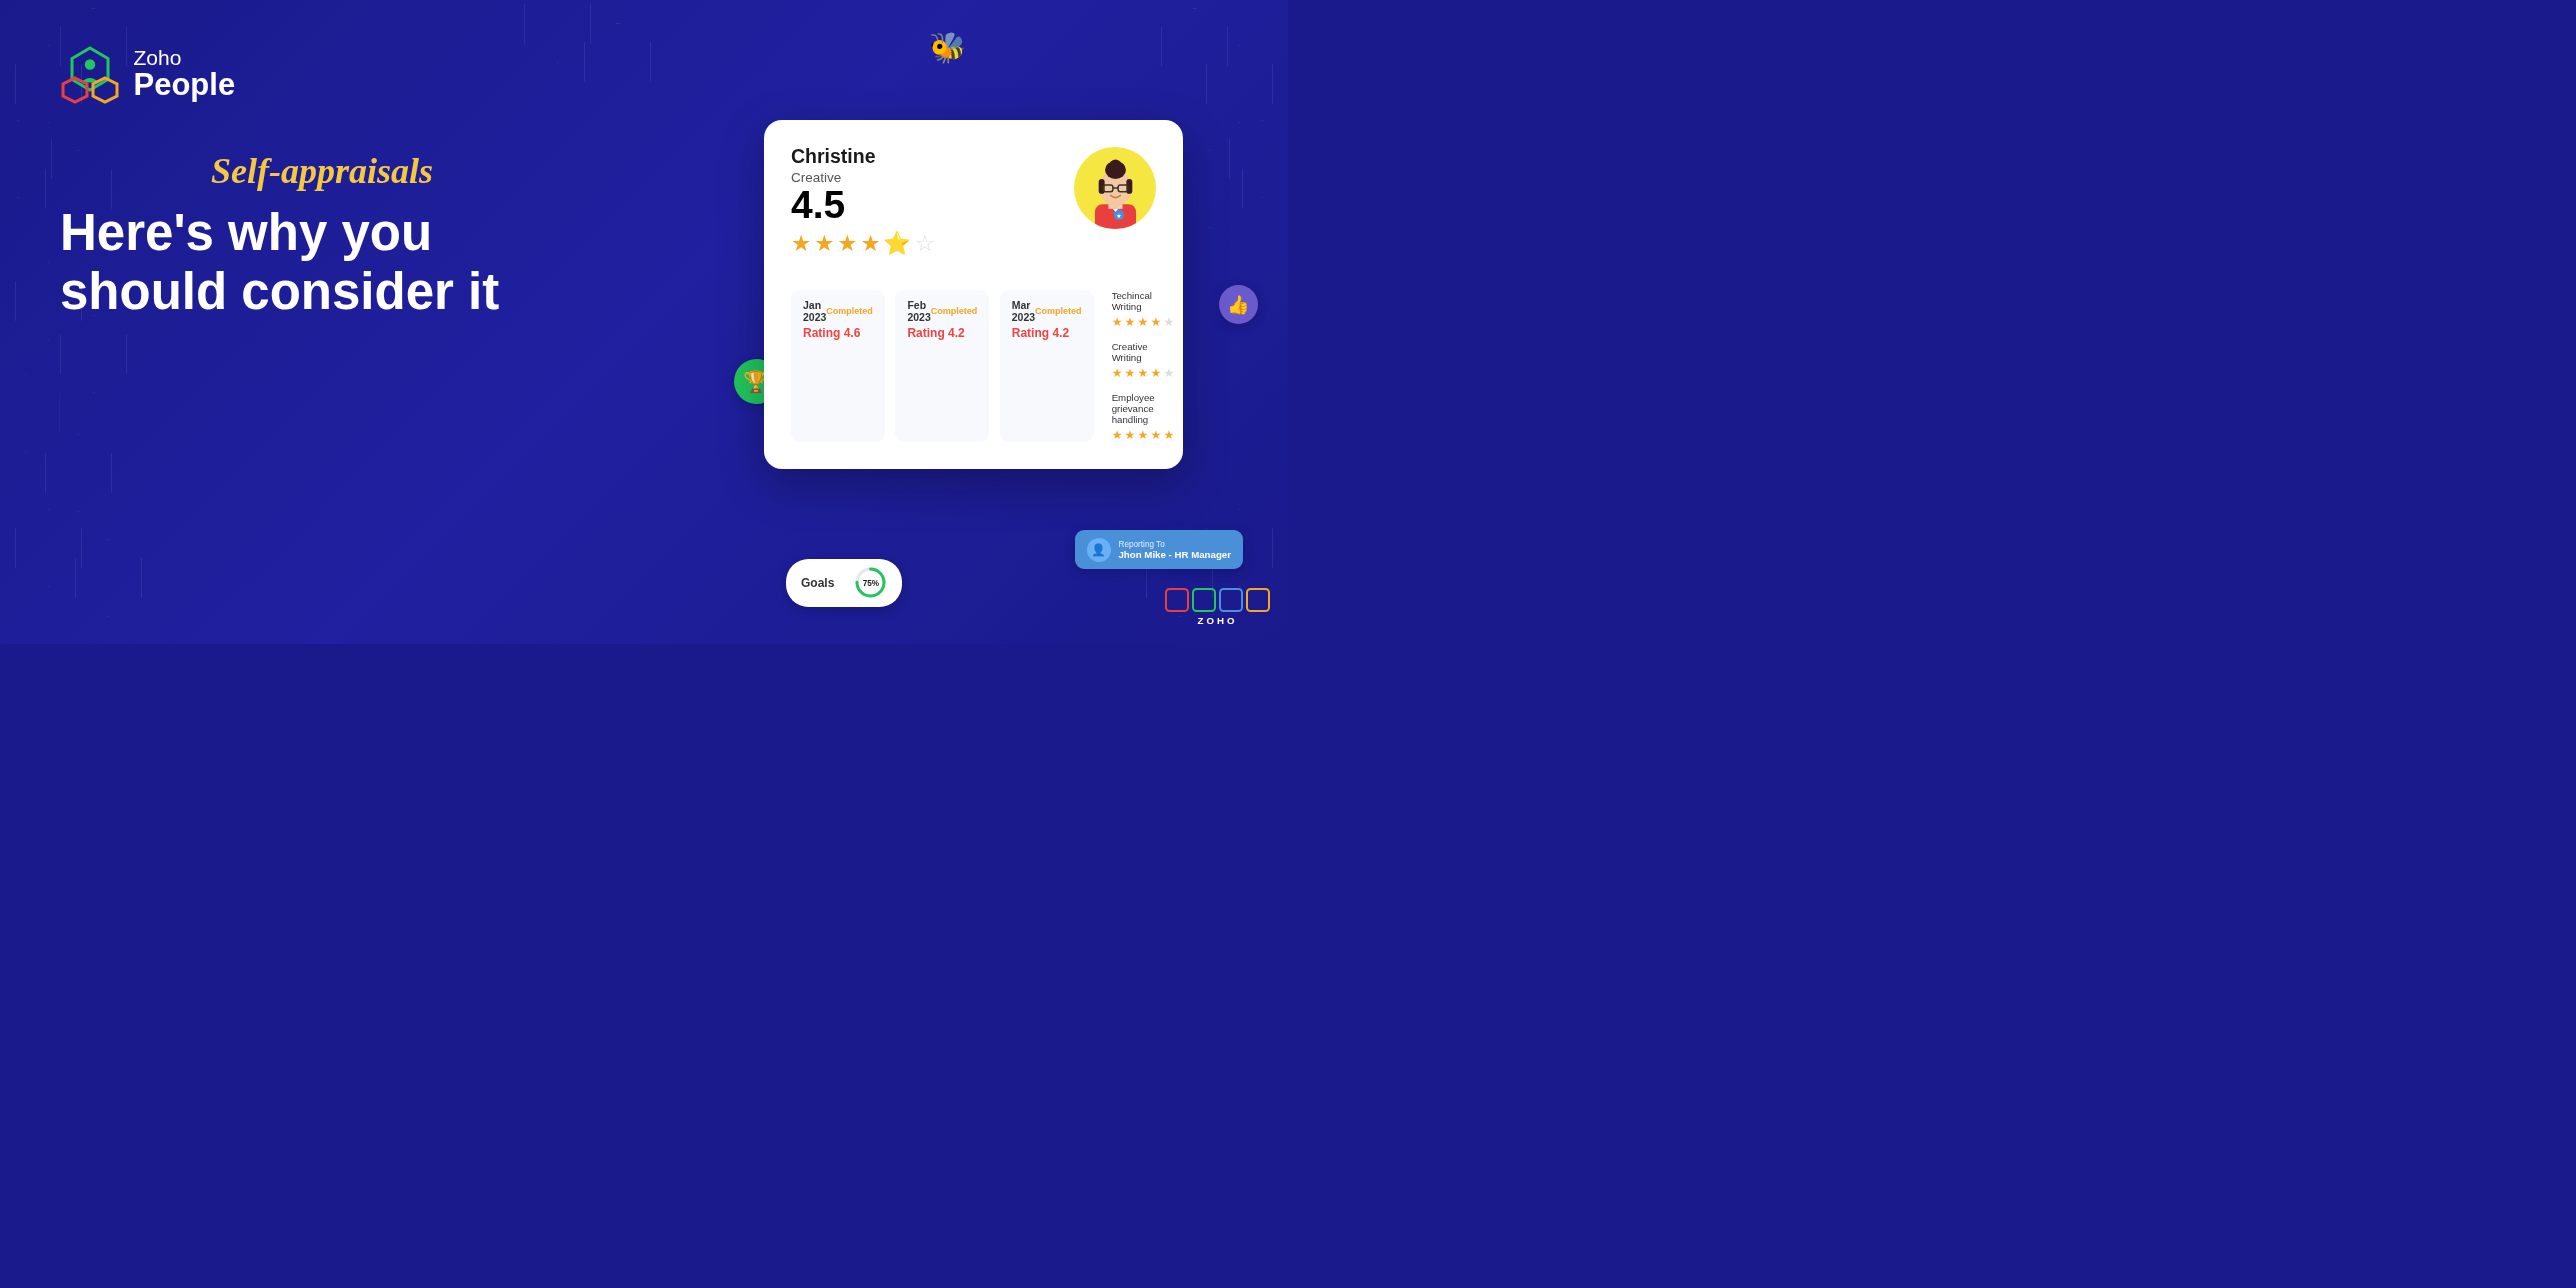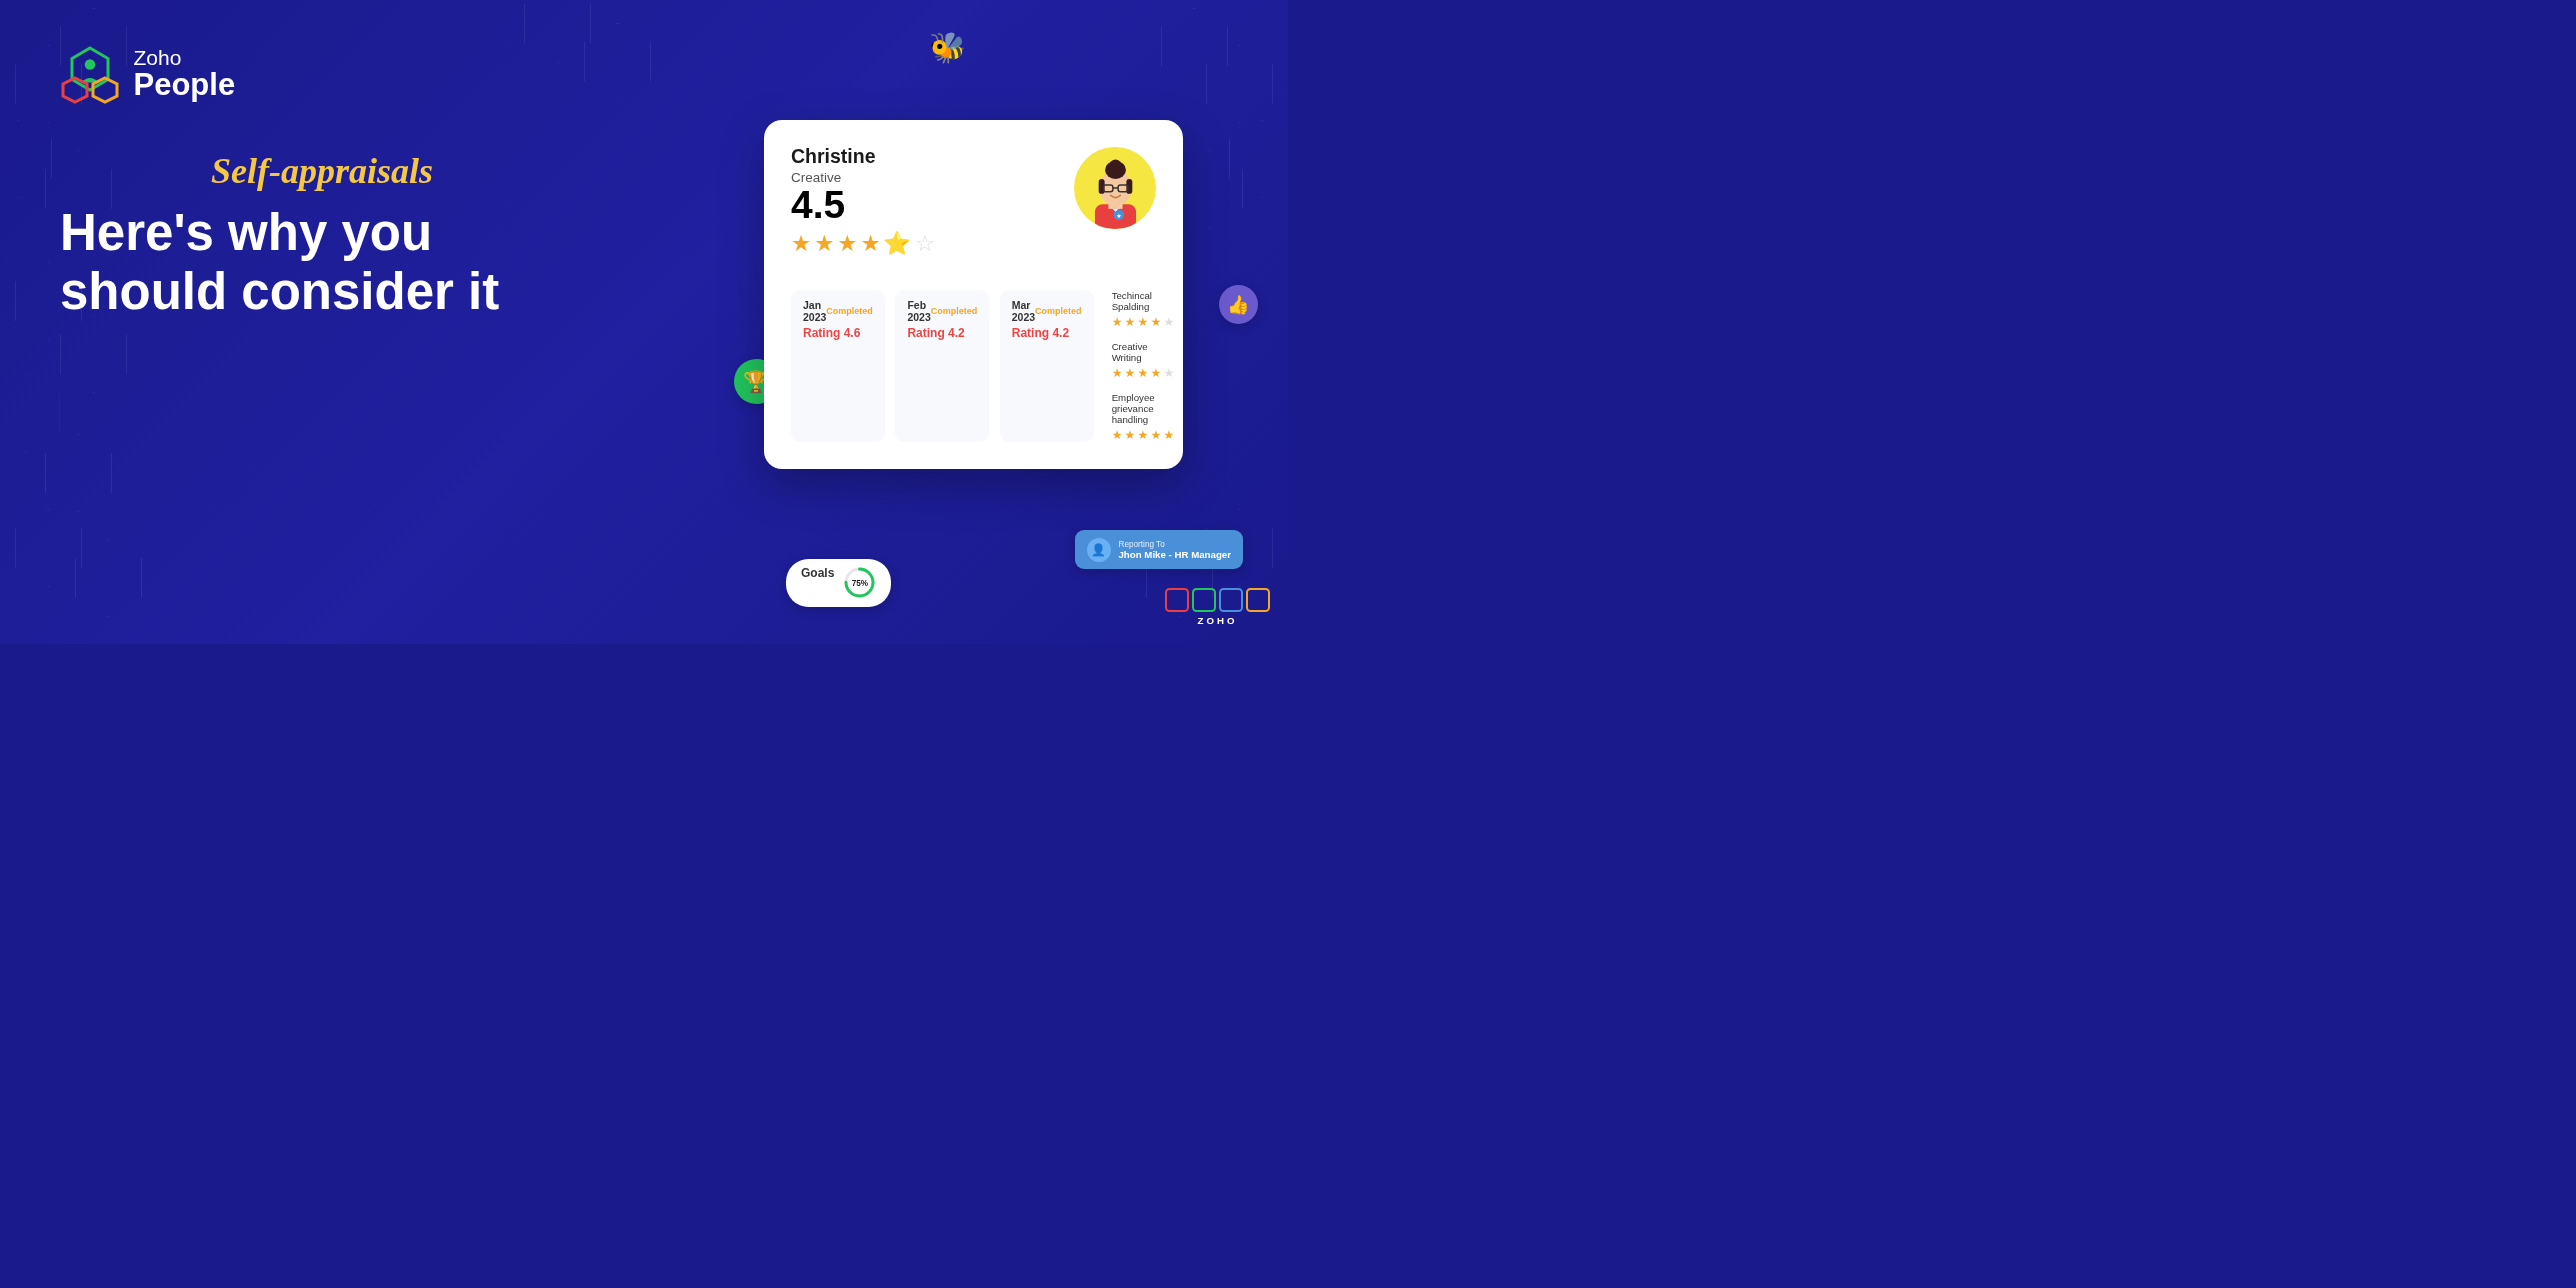--- a/index.html
+++ b/index.html
@@ -250,22 +250,22 @@
 
     
     .goals-badge {
       position: absolute;
       bottom: 7.5px;
       left: 67px;
       background: white;
       border-radius: 22.5px;
       padding: 7.5px 15px;
       display: flex;
-      align-items: flex-start;
-      gap: 9px;
+      align-items: center;
+      gap: 20px;
       box-shadow: 0 3px 12px rgba(0,0,0,0.2);
     }
     .goals-label {
       font-size: 12px;
       font-weight: 700;
       color: #333;
     }
     .goals-ring {
       width: 33px;
       height: 33px;
@@ -467,21 +467,21 @@
             <div class="appraisal-item-header">
               <span class="appraisal-month">Mar 2023</span>
               <span class="appraisal-status">Completed</span>
             </div>
             <div class="appraisal-rating">Rating 4.2</div>
           </div>
         </div>
 
         <div class="skills-section">
           <div class="skill-item">
-            <div class="skill-name">Techincal Spalding</div>
+            <div class="skill-name">Techincal Writing</div>
             <div class="skill-stars">
               <span class="skill-star star-full">★</span>
               <span class="skill-star star-full">★</span>
               <span class="skill-star star-full">★</span>
               <span class="skill-star star-full">★</span>
               <span class="skill-star star-empty" style="color:#ddd;">★</span>
             </div>
           </div>
           <div class="skill-item">
             <div class="skill-name">Creative Writing</div>

